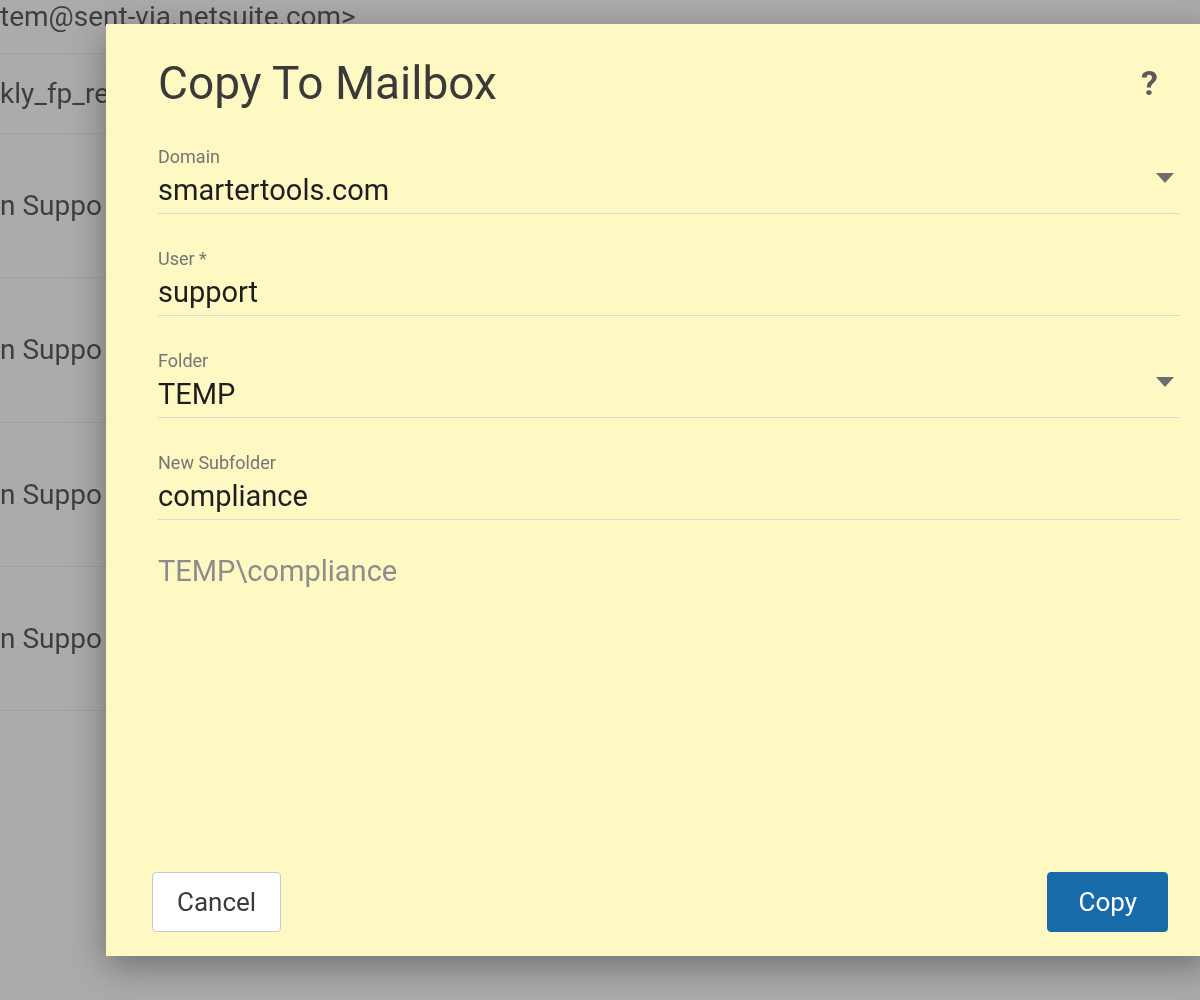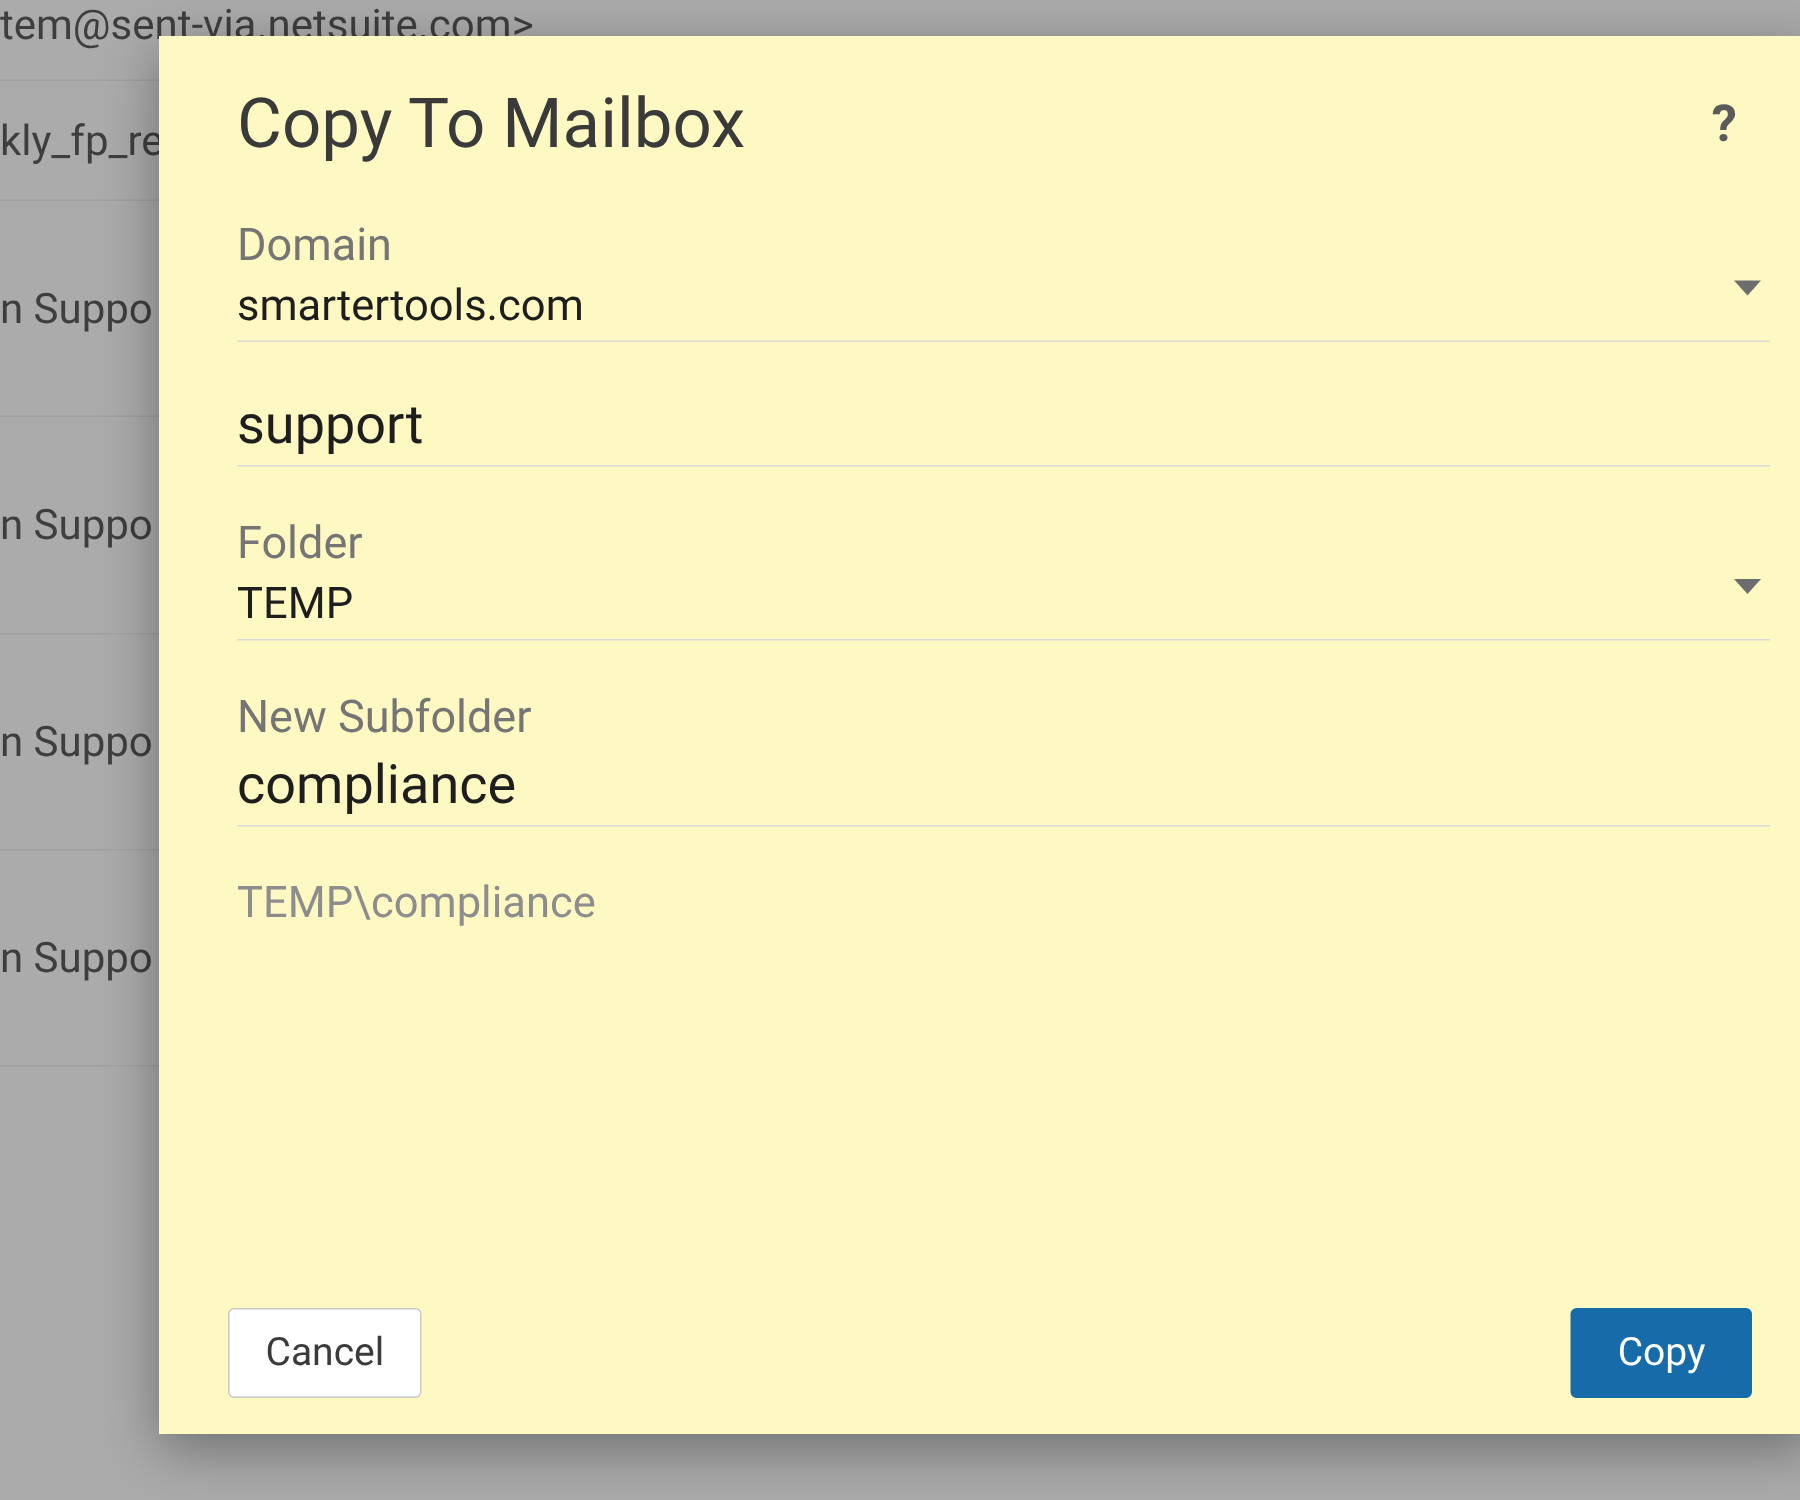--- a/index.html
+++ b/index.html
@@ -75,36 +75,36 @@
 
   
   .form{flex:1;}
   .field{
     margin-bottom:34px;
     border-bottom:1px solid var(--faint-divider);
     padding-bottom:6px;
     position:relative;
   }
   .field-label{
-    font-size:30px;
+    font-size:18px;
     color:var(--grey-text);
     margin-bottom:6px;
   }
   .field-row{
     display:flex;
     justify-content:space-between;
   }
   .field-value{
     font-size:29px;
     color:var(--ink);
   }
   .field-value input{
     border:none;
     outline:none;
-    font-size:36px;
+    font-size:29px;
     color:var(--ink);
     width:100%;
     background:transparent;
     font-family:inherit;
     padding:0;
   }
   .field-value.readonly{color:#8d8d8d;}
   .field.readonly{border-bottom:none;}
   .caret{
     width:0;height:0;
@@ -194,20 +194,21 @@
 
     <div class="field">
       <div class="field-label">Domain</div>
       <div class="field-row">
         <div class="field-value">smartertools.com</div>
         <div class="caret"></div>
       </div>
     </div>
 
     <div class="field">
+      <div class="field-label">User *</div>
       <div class="field-row">
         <div class="field-value" style="width:100%">
           <input value="support" style="">
         </div>
       </div>
     </div>
 
     <div class="field">
       <div class="field-label">Folder</div>
       <div class="field-row">

